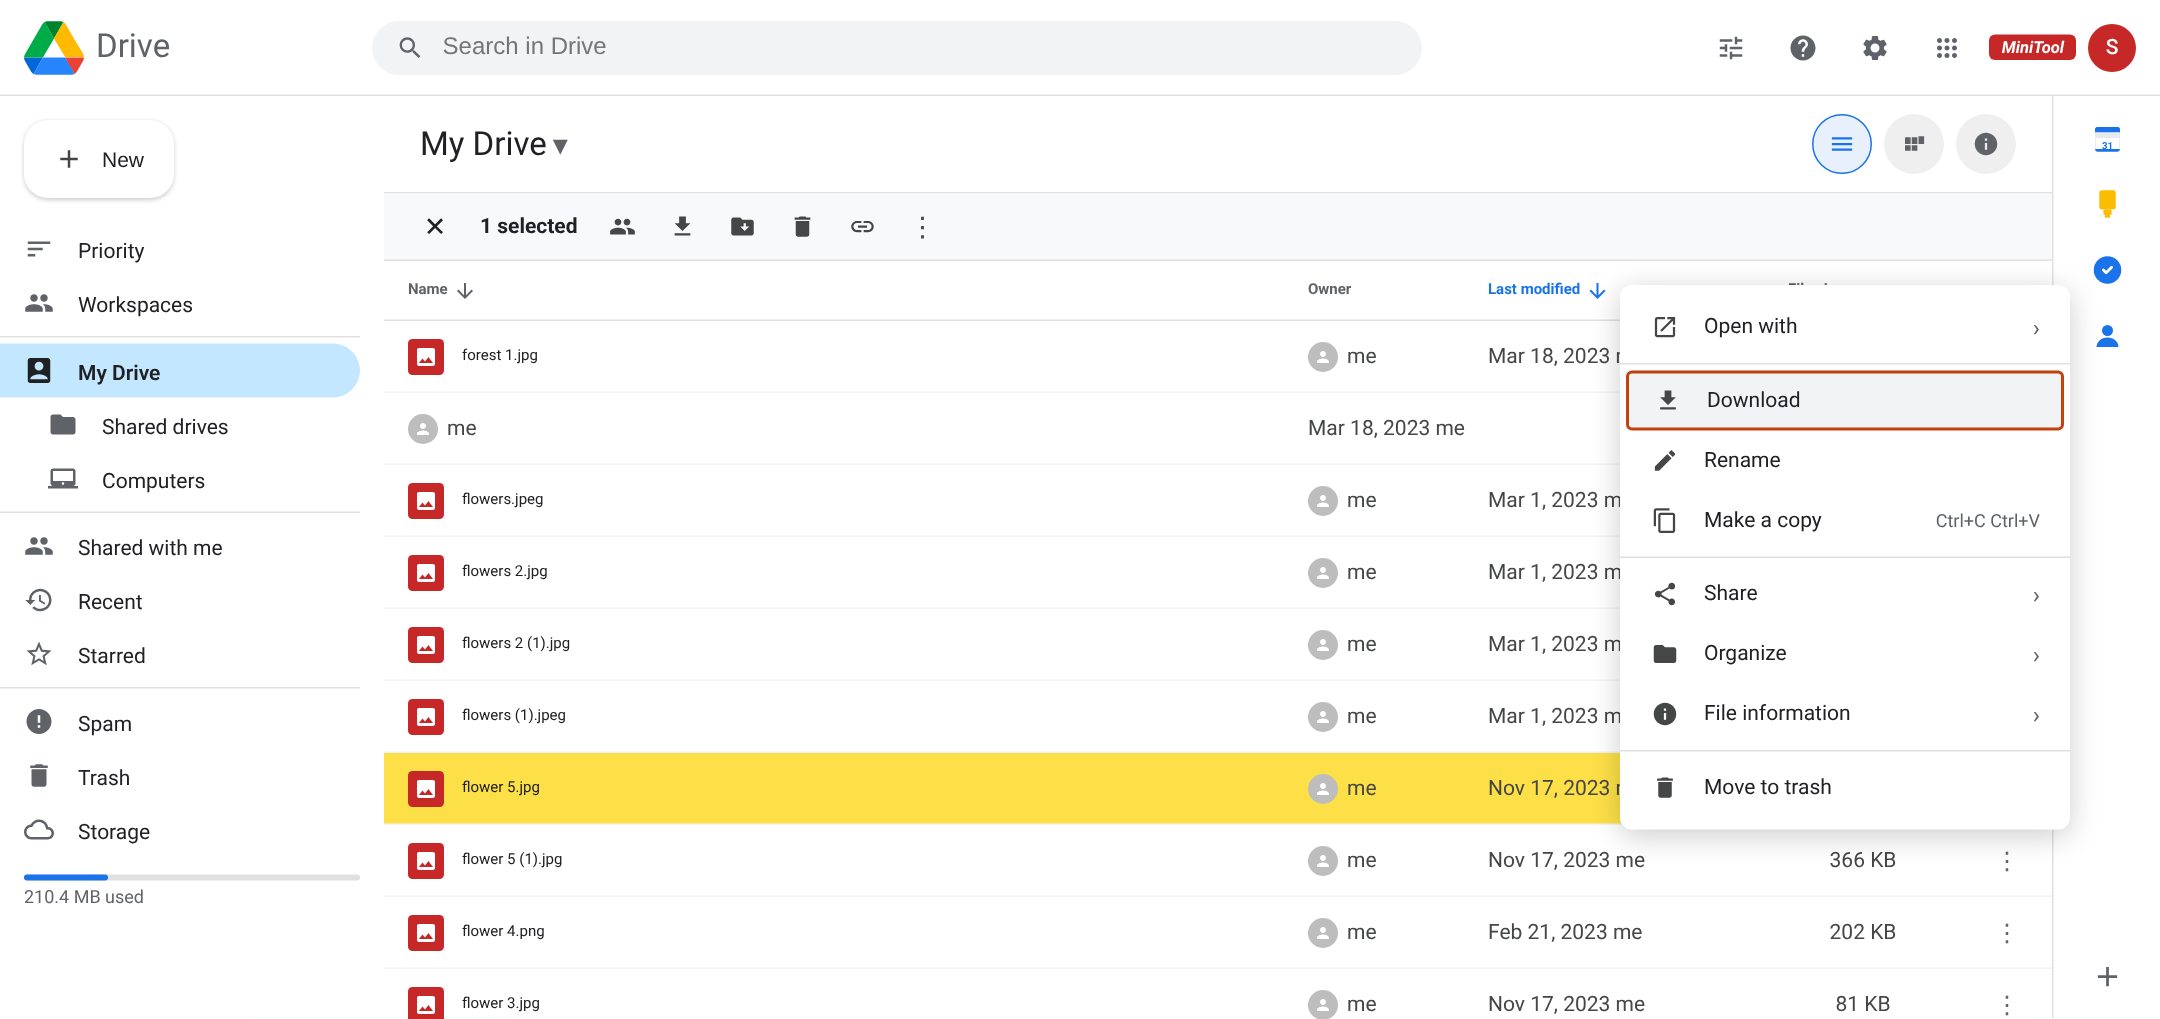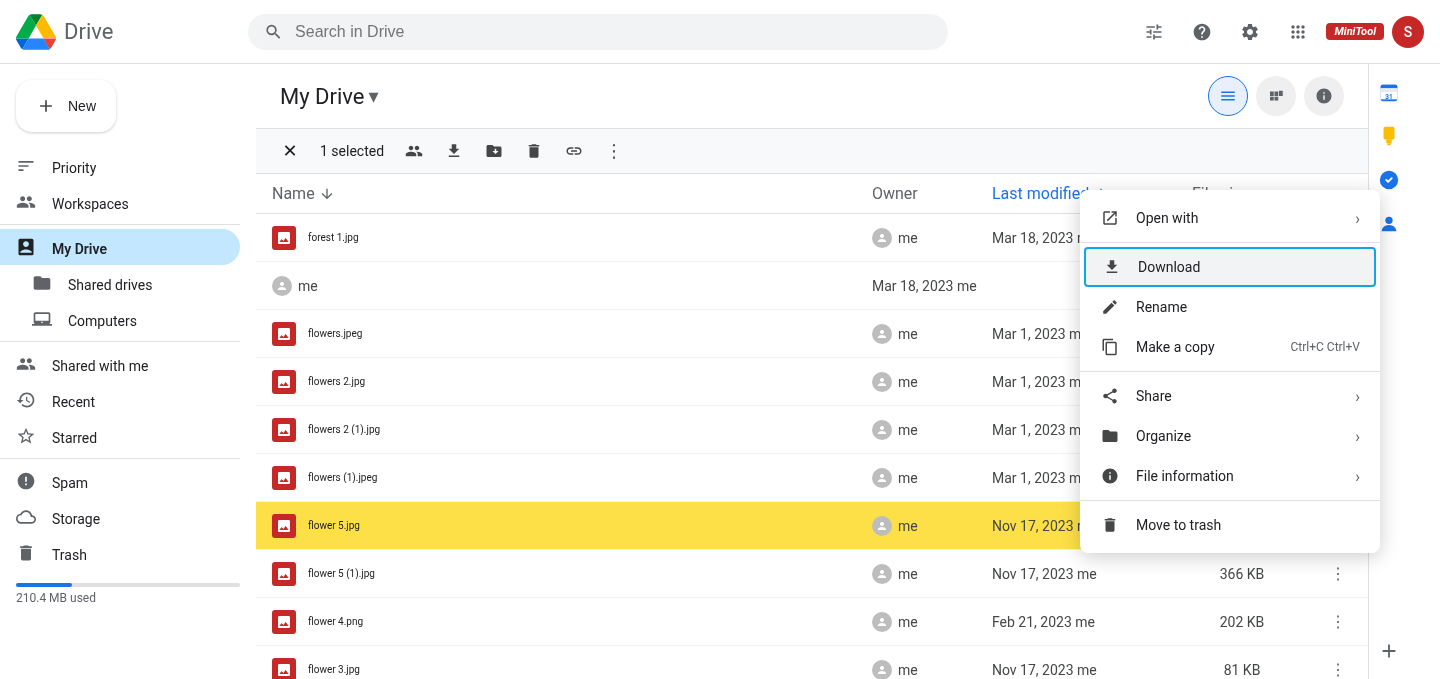--- a/index.html
+++ b/index.html
@@ -37,51 +37,51 @@
     .main-header { display: flex; align-items: center; padding: 12px 24px; border-bottom: 1px solid #e0e0e0; }
     .breadcrumb { display: flex; align-items: center; gap: 4px; font-size: 22px; font-weight: 400; color: #202124; }
     .breadcrumb-arrow { color: #5f6368; font-size: 20px; cursor: pointer; }
     .view-controls { display: flex; align-items: center; gap: 8px; margin-left: auto; }
     .view-btn { width: 40px; height: 40px; display: flex; align-items: center; justify-content: center; border-radius: 50%; cursor: pointer; border: 1px solid transparent; color: #5f6368; font-size: 18px; }
     .view-btn.active { border-color: #1a73e8; color: #1a73e8; background: #e8f0fe; }
 
     
     .toolbar { display: flex; align-items: center; padding: 4px 16px; border-bottom: 1px solid #e0e0e0; gap: 4px; background: #f8f9fa; }
     .toolbar-btn { display: flex; align-items: center; justify-content: center; width: 36px; height: 36px; border-radius: 50%; cursor: pointer; border: none; background: transparent; color: #444746; font-size: 18px; }
-    .selected-count { font-size: 14px; color: #202124; margin: 0 8px; }
+    .selected-count { font-size: 14px; color: #202124; margin: 0 8px; font-weight: bold; }
     .toolbar-close { color: #202124; }
 
     
     .file-list { flex: 1; overflow-y: auto; }
-    .file-list-header { display: grid; grid-template-columns: 1fr 120px 200px 100px 60px; align-items: center; padding: 0 16px; border-bottom: 1px solid #e0e0e0; height: 40px; font-size: 16px; color: #5f6368; font-weight: 400; }
+    .file-list-header { display: grid; grid-template-columns: 1fr 120px 200px 100px 60px; align-items: center; padding: 0 16px; border-bottom: 1px solid #e0e0e0; height: 40px; font-size: 10px; color: #5f6368; font-weight: 700; }
     .file-row { display: grid; grid-template-columns: 1fr 120px 200px 100px 60px; align-items: center; padding: 0 16px; height: 48px; border-bottom: 1px solid #f1f3f4; cursor: pointer; }
     .file-row.selected { background: #fde047; }
     .file-name-cell { display: flex; align-items: center; gap: 12px; overflow: hidden; }
     .file-icon { width: 24px; height: 24px; flex-shrink: 0; display: flex; align-items: center; justify-content: center; }
     .file-name-text { overflow: hidden; text-overflow: ellipsis; white-space: nowrap; font-size: 10px; }
     .file-owner { display: flex; align-items: center; gap: 6px; font-size: 14px; color: #444746; }
     .owner-avatar { width: 20px; height: 20px; border-radius: 50%; background: #bdbdbd; display: flex; align-items: center; justify-content: center; color: white; font-size: 10px; }
     .file-date { font-size: 14px; color: #444746; }
     .file-size { font-size: 14px; color: #444746; text-align: center; }
     .file-actions { display: flex; align-items: center; justify-content: flex-end; gap: 4px; }
     .more-btn { width: 28px; height: 28px; display: flex; align-items: center; justify-content: center; border-radius: 50%; cursor: pointer; border: none; background: transparent; color: #5f6368; font-size: 16px; }
     .name-header { display: flex; align-items: center; gap: 4px; cursor: pointer; }
     .date-header { display: flex; align-items: center; gap: 4px; cursor: pointer; color: #1a73e8; }
 
     
     .context-menu { position: absolute; right: 60px; top: 190px; width: 300px; background: white; border-radius: 8px; box-shadow: 0 4px 20px rgba(0,0,0,0.2); z-index: 100; padding: 8px 0; }
     .menu-item { display: flex; align-items: center; gap: 16px; padding: 10px 20px; cursor: pointer; font-size: 14px; color: #202124; position: relative; }
-    .menu-item.highlighted { background: #f1f3f4; border: 2px solid #0ea5e9; margin: 0 4px; border-radius: 4px; padding: 8px 16px; text-align: center; }
+    .menu-item.highlighted { background: #f1f3f4; border: 2px solid #c2410c; margin: 0 4px; border-radius: 4px; padding: 8px 16px; text-align: center; }
     .menu-item .menu-icon { width: 20px; height: 20px; display: flex; align-items: center; justify-content: center; color: #444746; font-size: 18px; flex-shrink: 0; }
     .menu-item .menu-shortcut { margin-left: auto; font-size: 12px; color: #5f6368; }
     .menu-item .menu-arrow { margin-left: auto; color: #5f6368; font-size: 16px; }
     .menu-divider { height: 1px; background: #e0e0e0; margin: 4px 0; }
 
     
-    .right-sidebar { width: 72px; display: flex; flex-direction: column; align-items: flex-start; padding: 8px 0; gap: 4px; background: #fff; border-left: 1px solid #e0e0e0; }
+    .right-sidebar { width: 72px; display: flex; flex-direction: column; align-items: center; padding: 8px 0; gap: 4px; background: #fff; border-left: 1px solid #e0e0e0; }
     .right-icon { width: 40px; height: 40px; display: flex; align-items: center; justify-content: center; border-radius: 50%; cursor: pointer; color: #444746; font-size: 20px; position: relative; }
 
     
     .img-file-icon { width: 24px; height: 24px; background: #c62828; border-radius: 3px; display: flex; align-items: center; justify-content: center; }
     .img-file-icon svg { width: 16px; height: 16px; fill: white; }
   </style>
 </head>
 <body>
 
 <div class="header">
@@ -219,32 +219,32 @@
         <span class="icon">
           <svg width="20" height="20" viewBox="0 0 24 24" fill="#5f6368">
               <path d="M12 2C6.48 2 2 6.48 2 12s4.48 10 10 10 10-4.48 10-10S17.52 2 12 2zm1 15h-2v-2h2v2zm0-4h-2V7h2v6z"></path>
             </svg>
         </span>
         <span>Spam</span>
       </div>
       <div class="sidebar-item">
         <span class="icon">
           <svg width="20" height="20" viewBox="0 0 24 24" fill="#5f6368">
+              <path d="M6 19c0 1.1.9 2 2 2h8c1.1 0 2-.9 2-2V7H6v12zM19 4h-3.5l-1-1h-5l-1 1H5v2h14V4z"></path>
+            </svg>
+        </span>
+        <span>Trash</span>
+      </div>
+      <div class="sidebar-item">
+        <span class="icon">
+          <svg width="20" height="20" viewBox="0 0 24 24" fill="#5f6368">
               <path d="M19.35 10.04C18.67 6.59 15.64 4 12 4 9.11 4 6.6 5.64 5.35 8.04 2.34 8.36 0 10.91 0 14c0 3.31 2.69 6 6 6h13c2.76 0 5-2.24 5-5 0-2.64-2.05-4.78-4.65-4.96zM19 18H6c-2.21 0-4-1.79-4-4 0-2.05 1.53-3.76 3.56-3.97l1.07-.11.5-.95C8.08 7.14 9.94 6 12 6c2.62 0 4.88 1.86 5.39 4.43l.3 1.5 1.53.11c1.56.1 2.78 1.41 2.78 2.96 0 1.65-1.35 3-3 3z"></path>
             </svg>
         </span>
         <span>Storage</span>
-      </div>
-      <div class="sidebar-item">
-        <span class="icon">
-          <svg width="20" height="20" viewBox="0 0 24 24" fill="#5f6368">
-              <path d="M6 19c0 1.1.9 2 2 2h8c1.1 0 2-.9 2-2V7H6v12zM19 4h-3.5l-1-1h-5l-1 1H5v2h14V4z"></path>
-            </svg>
-        </span>
-        <span>Trash</span>
       </div>
     </div>
 
     <div class="storage-info">
       <div class="storage-bar">
         <div class="storage-bar-fill"></div>
       </div>
       <span>210.4 MB used</span>
     </div>
   </div>

